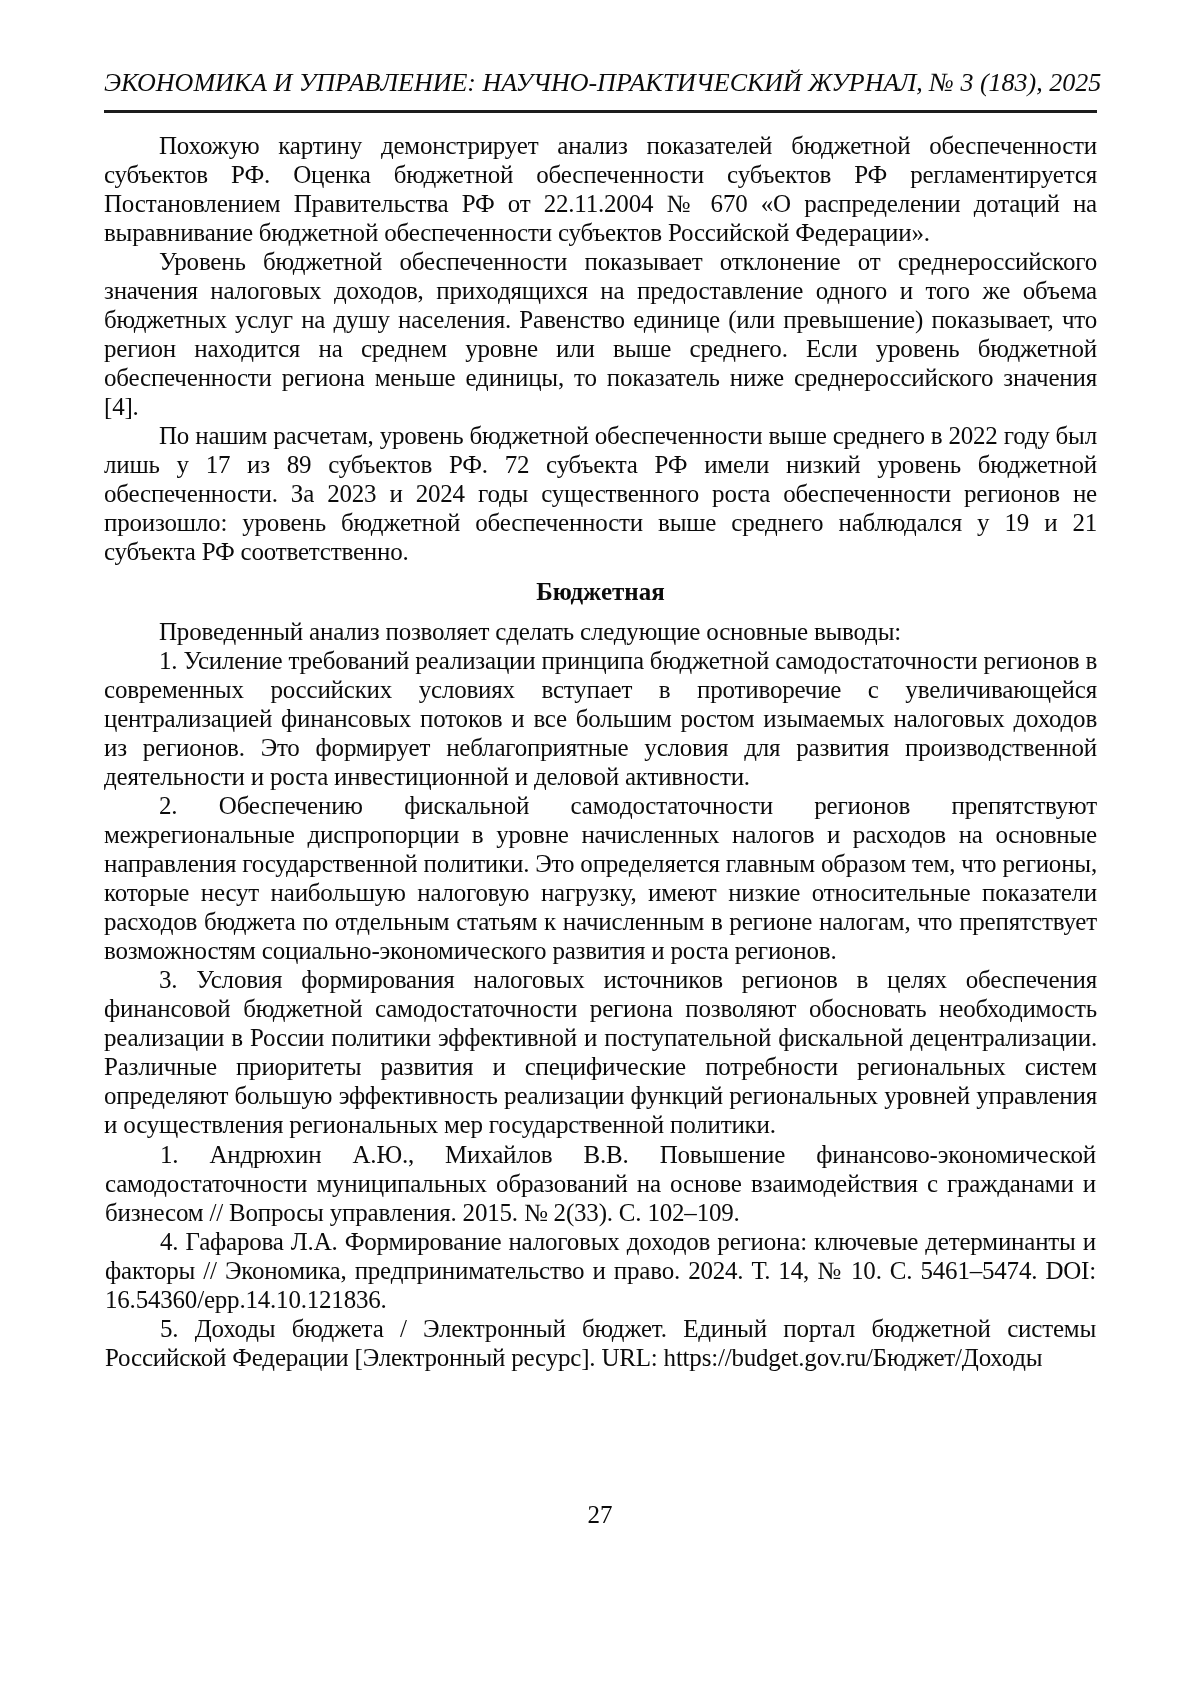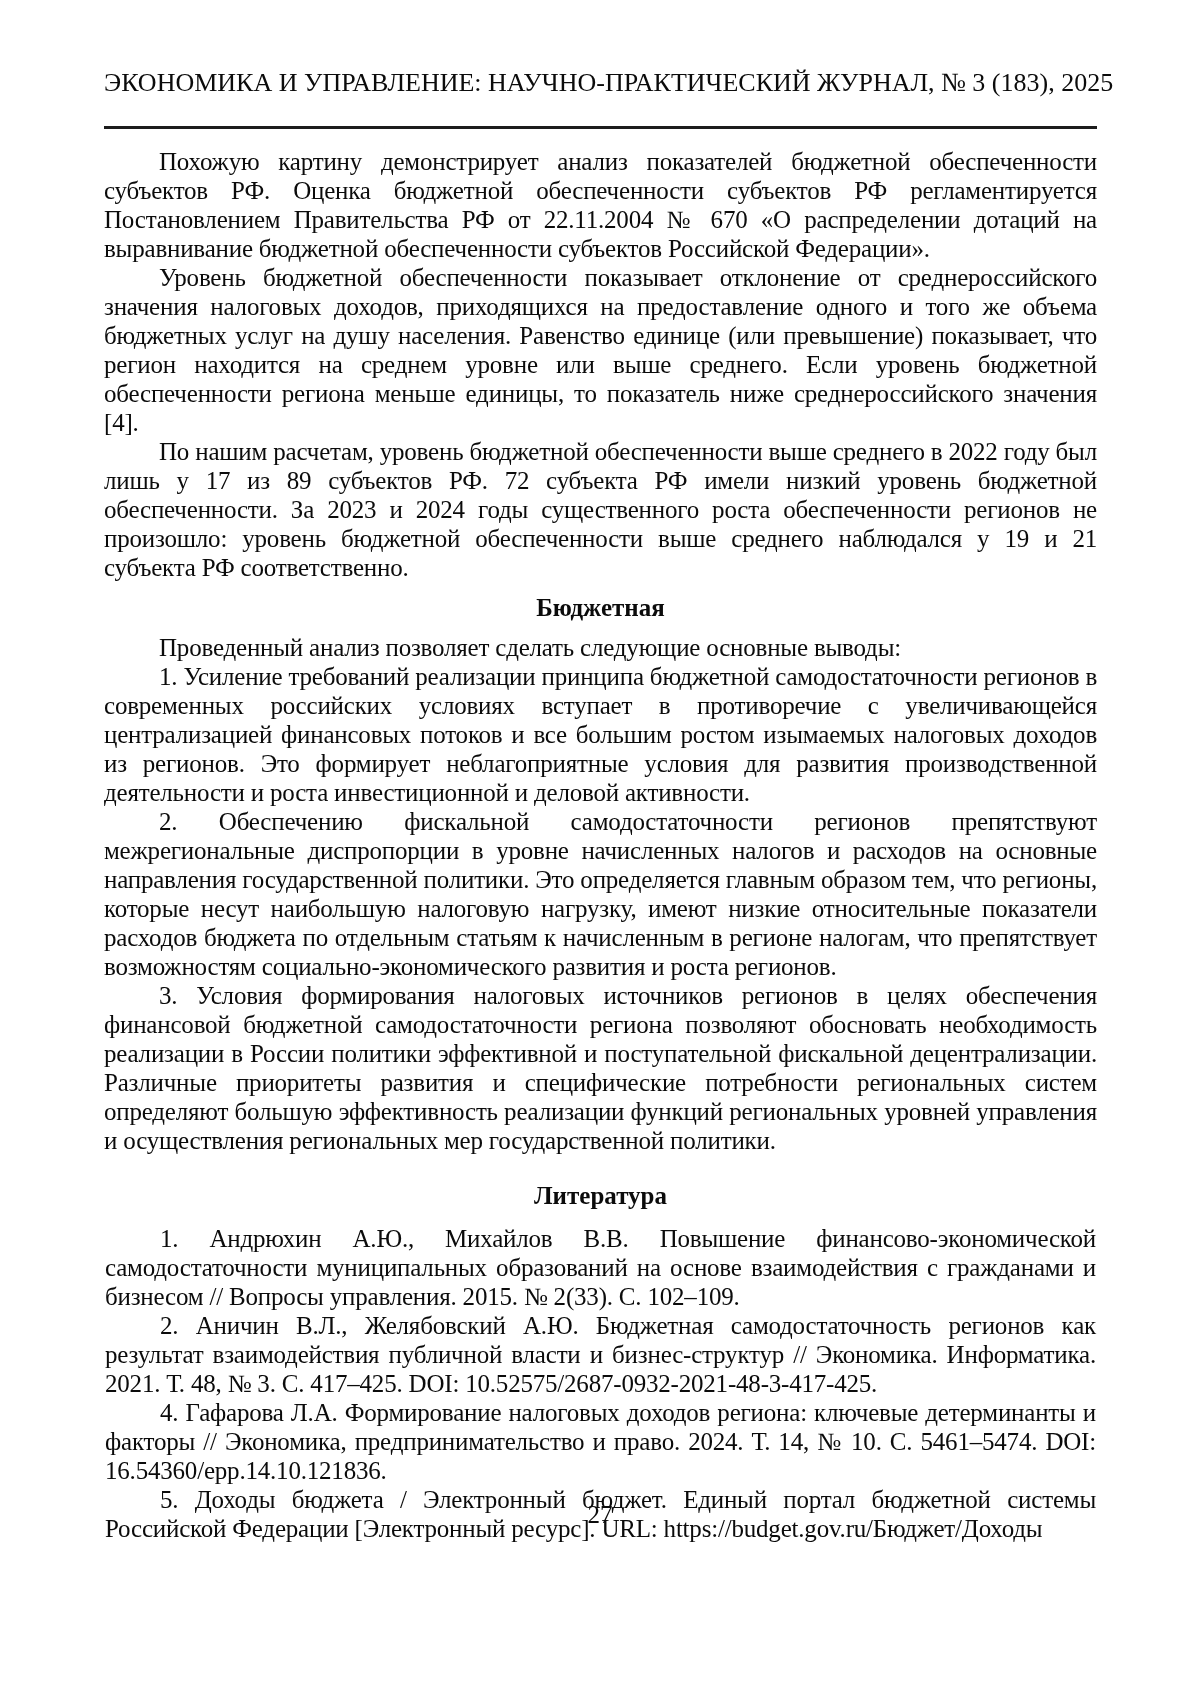--- a/index.html
+++ b/index.html
@@ -14,24 +14,25 @@
     margin: 0 auto;
     background: #ffffff;
     color: #0b0b0b;
     font-family: "Liberation Serif", "DejaVu Serif", serif;
     box-sizing: border-box;
     padding: 68px 103px 0 104px;
     overflow: hidden;
   }
   .journal-header {
     text-align: center;
+    font-style: italic;
     font-size: 26px;
     line-height: 30px;
     border-bottom: 3px solid #1c1c1c;
-    padding-bottom: 28px;
+    padding-bottom: 12px;
     white-space: nowrap;
   }
   .article-body {
     margin-top: 18px;
     font-size: 25px;
     line-height: 29px;
   }
   .para {
     margin: 0;
     text-align: justify;
@@ -76,25 +77,23 @@
     <p class="para">Уровень бюджетной обеспеченности показывает отклонение от среднероссийского значения налоговых доходов, приходящихся на предоставление одного и того же объема бюджетных услуг на душу населения. Равенство единице (или превышение) показывает, что регион находится на среднем уровне или выше среднего. Если уровень бюджетной обеспеченности региона меньше единицы, то показатель ниже среднероссийского значения [4].</p>
     <p class="para">По нашим расчетам, уровень бюджетной обеспеченности выше среднего в 2022 году был лишь у 17 из 89 субъектов РФ. 72 субъекта РФ имели низкий уровень бюджетной обеспеченности. За 2023 и 2024 годы существенного роста обеспеченности регионов не произошло: уровень бюджетной обеспеченности выше среднего наблюдался у 19 и 21 субъекта РФ соответственно.</p>
 
     <h2 class="section-heading">Бюджетная</h2>
 
     <p class="para">Проведенный анализ позволяет сделать следующие основные выводы:</p>
     <p class="para">1. Усиление требований реализации принципа бюджетной самодостаточности регионов в современных российских условиях вступает в противоречие с увеличивающейся централизацией финансовых потоков и все большим ростом изымаемых налоговых доходов из регионов. Это формирует неблагоприятные условия для развития производственной деятельности и роста инвестиционной и деловой активности.</p>
     <p class="para">2. Обеспечению фискальной самодостаточности регионов препятствуют межрегиональные диспропорции в уровне начисленных налогов и расходов на основные направления государственной политики. Это определяется главным образом тем, что регионы, которые несут наибольшую налоговую нагрузку, имеют низкие относительные показатели расходов бюджета по отдельным статьям к начисленным в регионе налогам, что препятствует возможностям социально-экономического развития и роста регионов.</p>
     <p class="para">3. Условия формирования налоговых источников регионов в целях обеспечения финансовой бюджетной самодостаточности региона позволяют обосновать необходимость реализации в России политики эффективной и поступательной фискальной децентрализации. Различные приоритеты развития и специфические потребности региональных систем определяют большую эффективность реализации функций региональных уровней управления и осуществления региональных мер государственной политики.</p>
 
-    <h2 class="section-heading literature">Литература</h2>
 
     <div class="ref-list">
       <p class="para">1. Андрюхин А.Ю., Михайлов В.В. Повышение финансово-экономической самодостаточности муниципальных образований на основе взаимодействия с гражданами и бизнесом // Вопросы управления. 2015. № 2(33). С. 102–109.</p>
-      <p class="para">2. Аничин В.Л., Желябовский А.Ю. Бюджетная самодостаточность регионов как результат взаимодействия публичной власти и бизнес-структур // Экономика. Информатика. 2021. Т. 48, № 3. С. 417–425. DOI: 10.52575/2687-0932-2021-48-3-417-425.</p>
       <p class="para">4. Гафарова Л.А. Формирование налоговых доходов региона: ключевые детерминанты и факторы // Экономика, предпринимательство и право. 2024. Т. 14, № 10. С. 5461–5474. DOI: 16.54360/epp.14.10.121836.</p>
       <p class="para">5. Доходы бюджета / Электронный бюджет. Единый портал бюджетной системы Российской Федерации [Электронный ресурс]. URL: https://budget.gov.ru/Бюджет/Доходы</p>
     </div>
 
   </div>
 
   <div class="page-number">27</div>
 
 </div>
 

